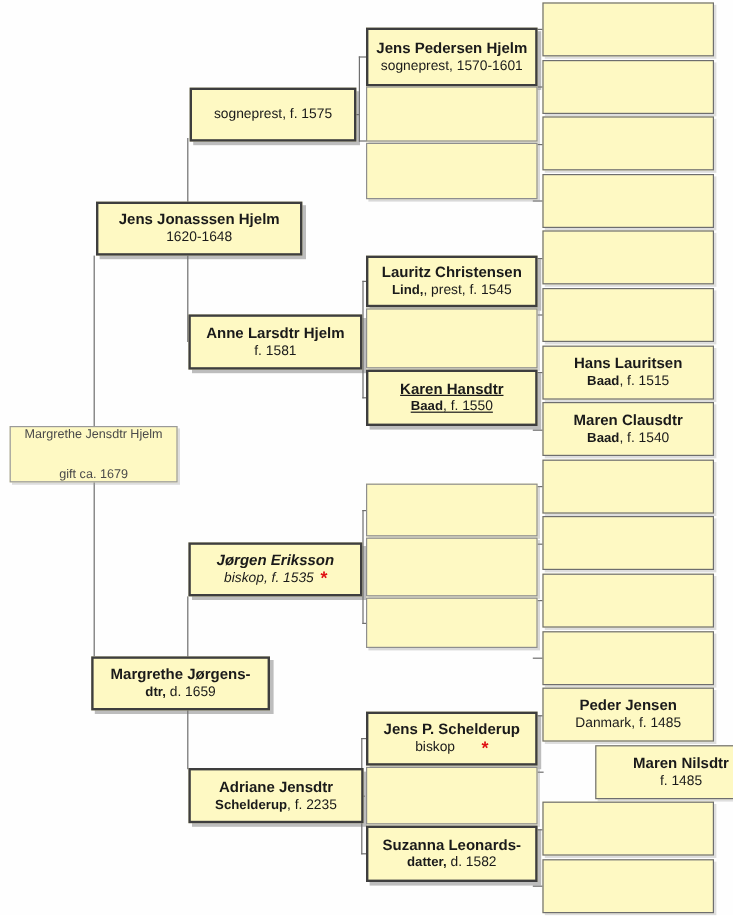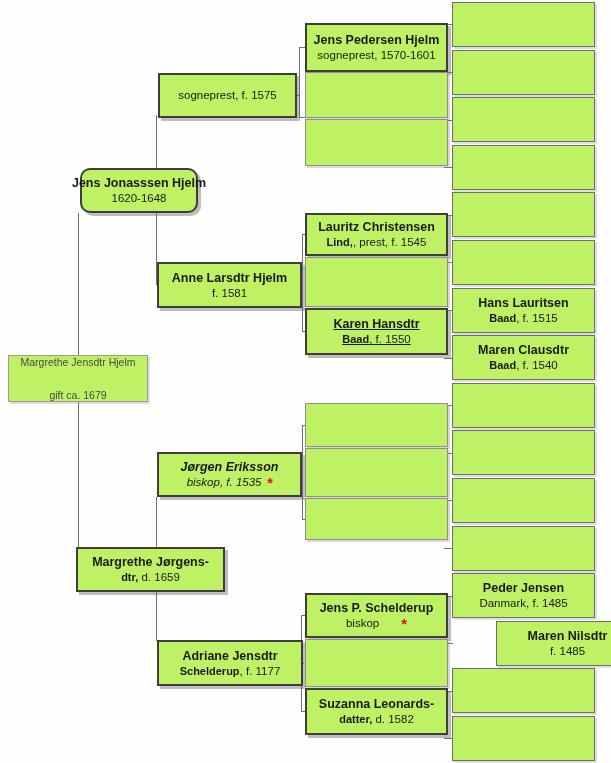--- a/index.html
+++ b/index.html
@@ -2,21 +2,21 @@
 <html><head>
 <meta charset="utf-8">
 <style>
   html,body{margin:0;padding:0;background:#ffffff;}
   #canvas{
     position:relative;width:611px;height:763px;background:#fefefe;overflow:hidden;
     font-family:"Liberation Sans","DejaVu Sans",sans-serif;color:#1a1a1a;
   }
   .line{position:absolute;background:#6f6f6f;z-index:1;}
   .box{
-    position:absolute;z-index:2;background:#bef264;box-sizing:border-box;
+    position:absolute;z-index:2;background:#fef9c3;box-sizing:border-box;
     display:flex;flex-direction:column;align-items:center;justify-content:center;
     text-align:center;line-height:1.28;
   }
   .named{border:2px solid #3e3e3e;box-shadow:3px 3px 0 rgba(110,110,110,.45);}
   .empty-b{border:1px solid #8e8e8e;box-shadow:2px 2px 0 rgba(150,150,150,.35);}
   .gen5{border:1px solid #6e6e6e;box-shadow:2px 2px 0 rgba(150,150,150,.3);}
   .name{font-weight:bold;font-size:12.5px;white-space:nowrap;}
   .detail{font-size:11.5px;white-space:nowrap;font-weight:normal;}
   .detail b{font-weight:bold;font-size:11px;margin-top:20px;}
   .asterisk{color:#e01113;font-weight:bold;font-size:15px;line-height:0;position:relative;top:2px;margin-left:5px;}
@@ -70,21 +70,21 @@
   <div class="line" style="left:444px;top:596px;width:9px;height:1px;"></div>
   <div class="line" style="left:444px;top:643px;width:9px;height:1px;"></div>
   <div class="line" style="left:444px;top:691px;width:9px;height:1px;"></div>
   <div class="line" style="left:444px;top:738px;width:9px;height:1px;"></div>
 
   <div class="box" id="subject-box" style="left:8px;top:355px;width:140px;height:47px;gap:20px;">
     <span class="s1">Margrethe Jensdtr Hjelm</span>
     <span class="s2">gift ca. 1679</span>
   </div>
 
-  <div class="box named" style="left:80px;top:168px;width:118px;height:45px;border-radius:10px;">
+  <div class="box named" style="left:80px;top:168px;width:172px;height:45px;">
     <span class="name">Jens Jonasssen Hjelm</span>
     <span class="detail">1620-1648</span>
   </div>
   <div class="box named" style="left:76px;top:547px;width:149px;height:45px;">
     <span class="name">Margrethe Jørgens-</span>
     <span class="detail"><b>dtr,</b><span> d. 1659</span></span>
   </div>
 
   <div class="box named" style="left:158px;top:73px;width:139px;height:45px;">
     <span class="detail">sogneprest, f. 1575</span>
@@ -92,21 +92,21 @@
   <div class="box named" style="left:157px;top:262px;width:145px;height:46px;">
     <span class="name">Anne Larsdtr Hjelm</span>
     <span class="detail">f. 1581</span>
   </div>
   <div class="box named" style="left:157px;top:452px;width:145px;height:45px;font-style:italic;">
     <span class="name">Jørgen Eriksson</span>
     <span class="detail"><span>biskop, f. 1535</span><span class="asterisk">*</span></span>
   </div>
   <div class="box named" style="left:157px;top:640px;width:146px;height:46px;">
     <span class="name">Adriane Jensdtr</span>
-    <span class="detail"><b>Schelderup</b><span>, f. 1177</span></span>
+    <span class="detail"><b>Schelderup</b><span>, f. 2235</span></span>
   </div>
 
   <div class="box named" style="left:305px;top:23px;width:143px;height:49px;">
     <span class="name">Jens Pedersen Hjelm</span>
     <span class="detail">sogneprest, 1570-1601</span>
   </div>
   <div class="box empty-b" style="left:305px;top:72px;width:143px;height:46px;"></div>
   <div class="box empty-b" style="left:305px;top:119px;width:143px;height:47px;"></div>
 
   <div class="box named" style="left:305px;top:213px;width:143px;height:43px;">

